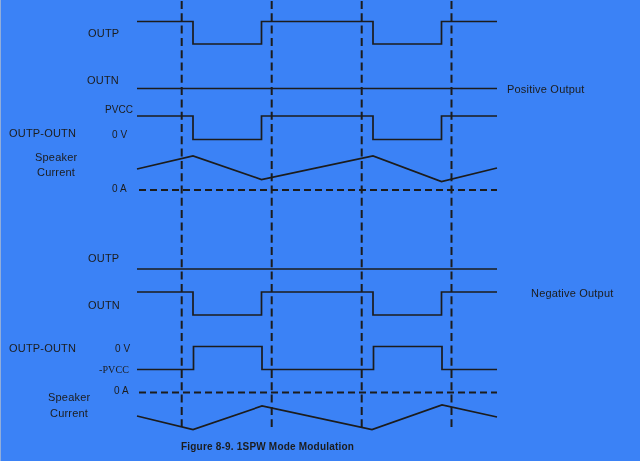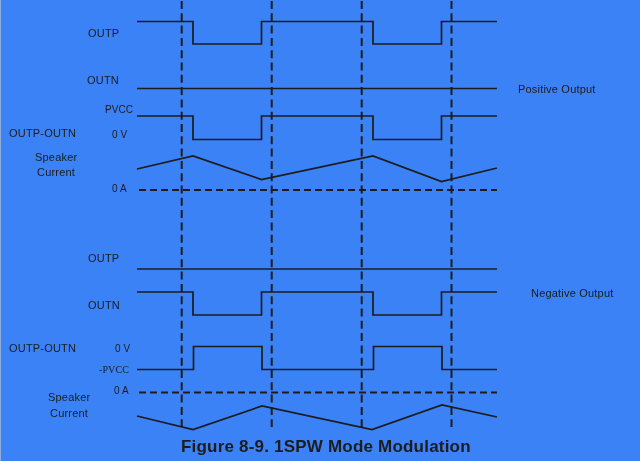--- a/index.html
+++ b/index.html
@@ -21,32 +21,32 @@
   .sub { font-size:10px; line-height:11px; letter-spacing:.1px; }
   
   #l-top-outp      { left:88px;  top:27px;  }
   #l-top-outn      { left:87px;  top:74px;  }
   #l-top-pvcc      { left:105px; top:104px;text-align:right; }
   #l-top-outpoutn  { left:9px;   top:127px; }
   #l-top-0v        { left:112px; top:129px; }
   #l-top-speaker   { left:35px;  top:151px; }
   #l-top-current   { left:37px;  top:166px; }
   #l-top-0a        { left:112px; top:183px; }
-  #l-pos-out       { left:518px; top:83px;  }
+  #l-pos-out       { left:507px; top:83px;  }
   #l-bot-outp      { left:88px;  top:252px; }
   #l-bot-outn      { left:88px;  top:299px; }
   #l-bot-outpoutn  { left:9px;   top:342px; }
   #l-bot-0v        { left:115px; top:343px; }
   #l-bot-pvcc      { left:99px;  top:364px;font-family:Liberation Serif, serif; }
   #l-bot-0a        { left:114px; top:385px; }
   #l-bot-speaker   { left:48px;  top:391px; }
   #l-bot-current   { left:50px;  top:407px; }
   #l-neg-out       { left:507px; top:287px;padding-left:24px; }
   #caption {
-    left:181px; top:440px; font-weight:bold; font-size:17px;
+    left:181px; top:440px; font-weight:bold; font-size:10px;
     line-height:13px; letter-spacing:.2px;
   }
 </style>
 </head>
 <body>
 
 <div class="stage">
   <div class="edge-artifact"></div>
 
   <svg id="wave-svg" class="canvas" width="640" height="461" viewBox="0 0 640 461">

